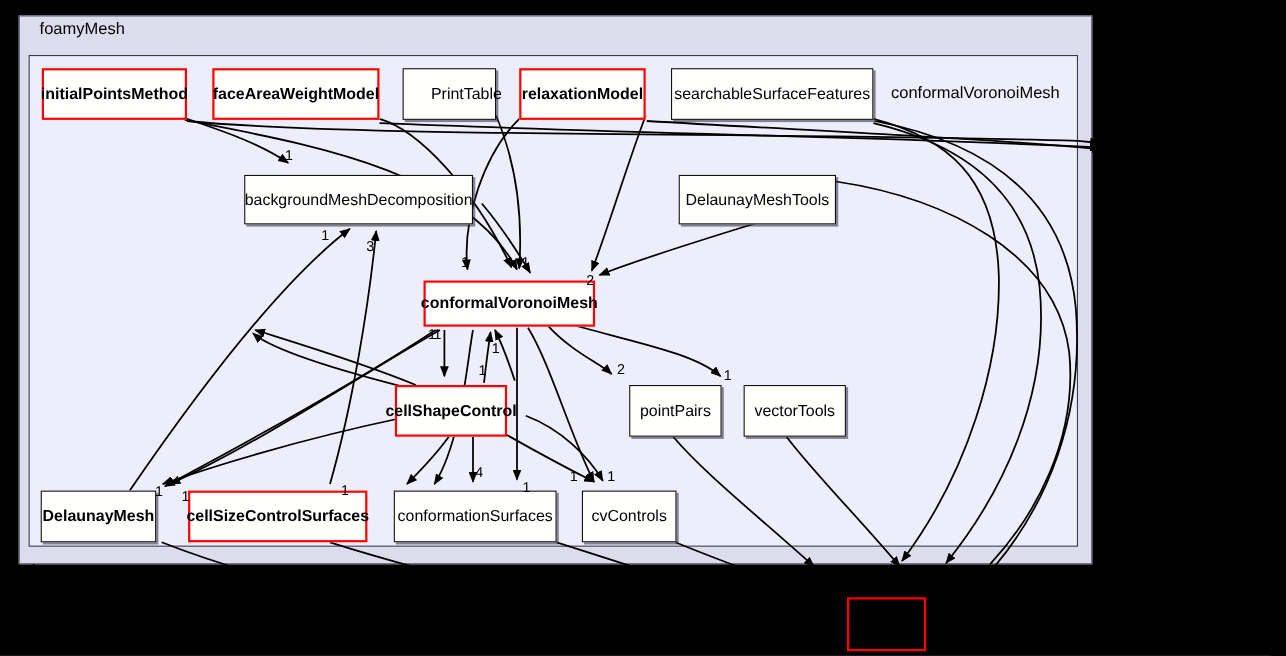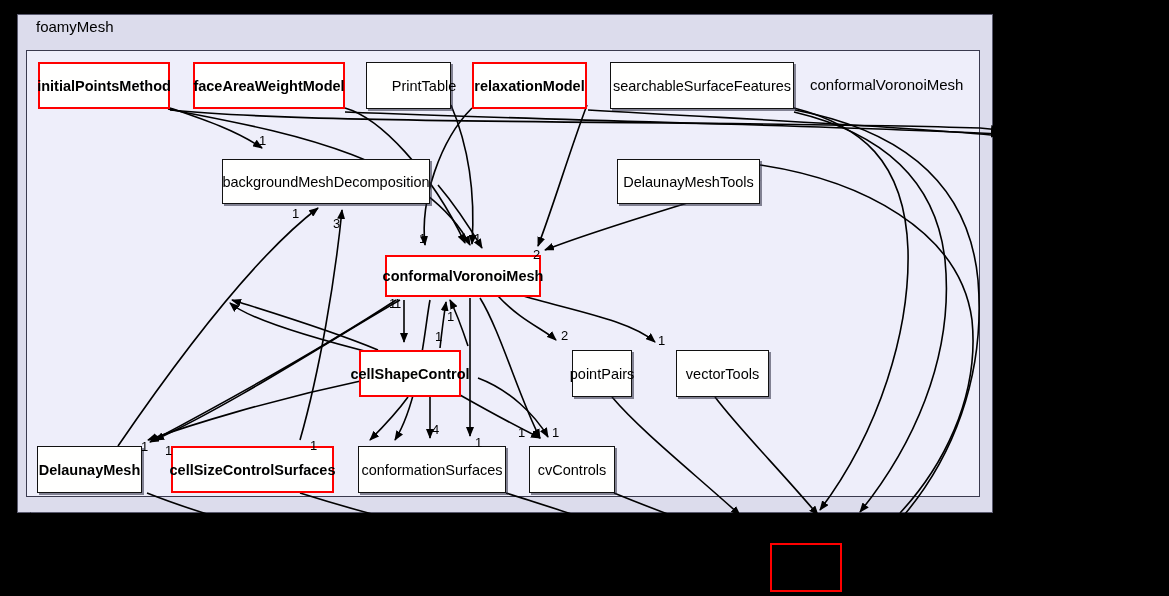--- a/index.html
+++ b/index.html
@@ -117,21 +117,21 @@
     </div>
   <div class="node black" style="left: 617px; top: 159px; width: 143px; height: 45px;">
       <span>DelaunayMeshTools</span>
     </div>
   <div class="node red" style="left: 385px; top: 255px; width: 156px; height: 42px;">
       <span>conformalVoronoiMesh</span>
     </div>
   <div class="node red" style="left: 359px; top: 350px; width: 102px; height: 47px;">
       <span>cellShapeControl</span>
     </div>
-  <div class="node black" style="left: 572px; top: 350px; width: 60px; height: 47px;">
+  <div class="node black" style="left: 572px; top: 350px; width: 84px; height: 47px;">
       <span>pointPairs</span>
     </div>
   <div class="node black" style="left: 676px; top: 350px; width: 93px; height: 47px;">
       <span>vectorTools</span>
     </div>
   <div class="node black" style="left: 37px; top: 446px; width: 105px; height: 47px; font-weight: bold;">
       <span>DelaunayMesh</span>
     </div>
   <div class="node red" style="left: 171px; top: 446px; width: 163px; height: 47px;">
       <span>cellSizeControlSurfaces</span>

